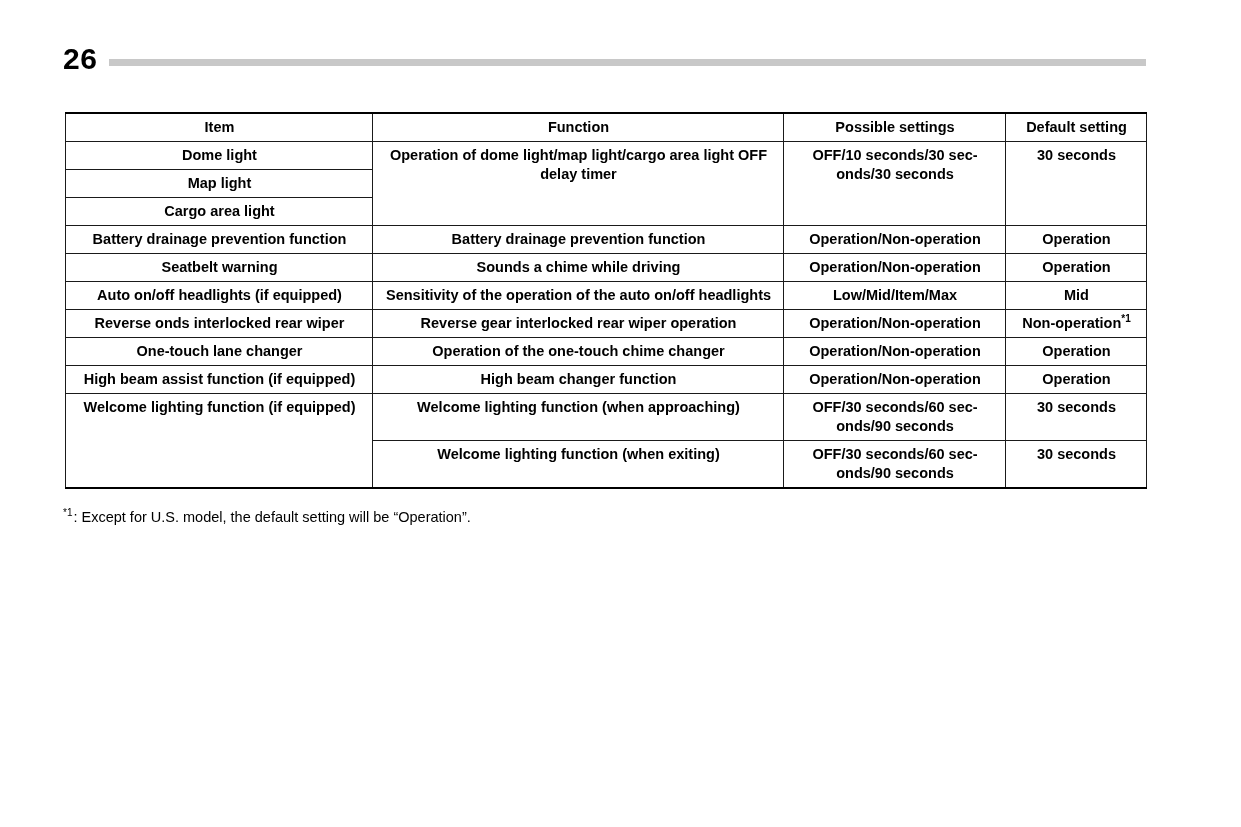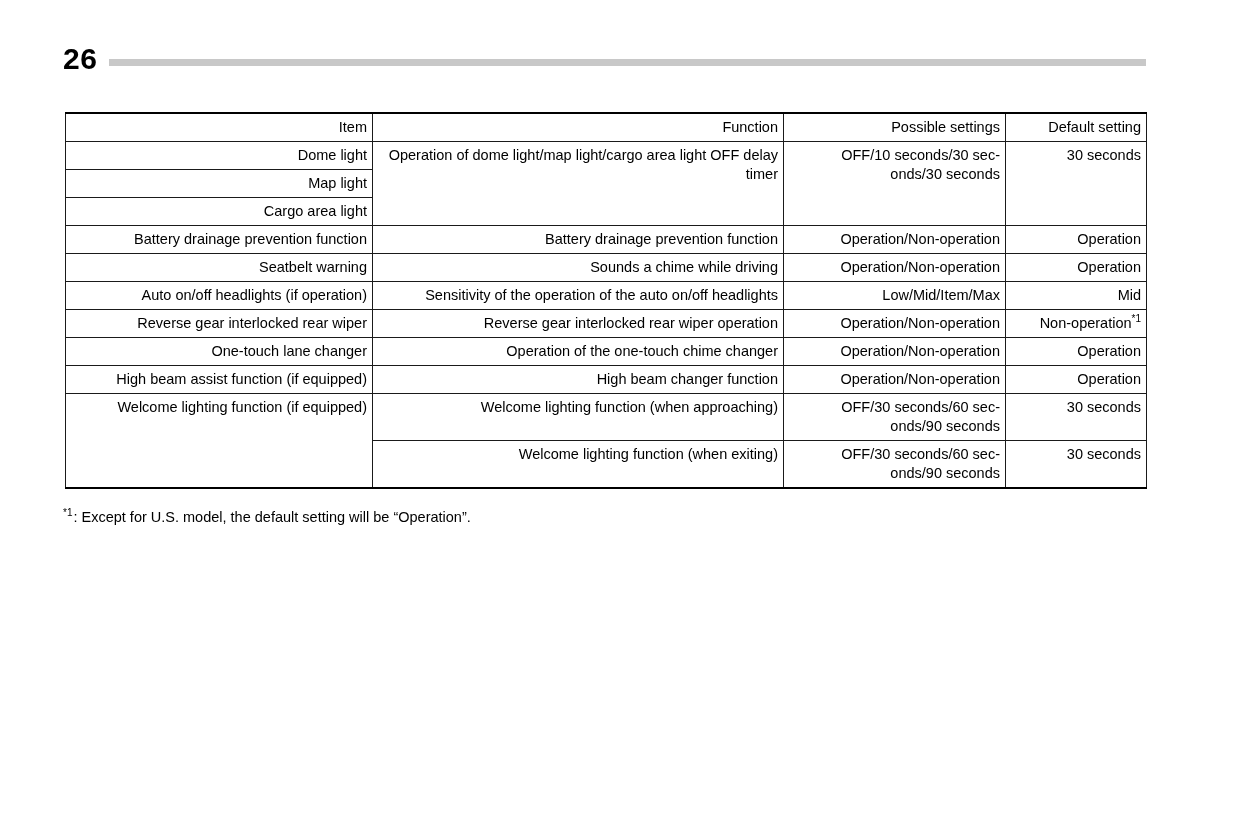--- a/index.html
+++ b/index.html
@@ -43,23 +43,23 @@
     border-collapse: collapse;
     font-size: 14.5px;
     line-height: 19px;
     border-top: 2px solid #000;
     border-bottom: 2px solid #000;
   }
   .settings-table th,
   .settings-table td {
     border: 1px solid #1a1a1a;
     padding: 4px 5px 4px 6px;
-    text-align: right;
+    text-align: center;
     vertical-align: top;
-    font-weight: normal;
+    font-weight: bold;
     overflow: hidden;
   }
   .settings-table th { height: 26px; }
   .settings-table td { height: 27px; }
   .settings-table td.tall { height: 43px; }
 
   sup.note {
     font-size: 10px;
     line-height: 0;
     vertical-align: super;
@@ -121,27 +121,27 @@
       <td>Operation/Non-operation</td>
       <td>Operation</td>
     </tr>
     <tr>
       <td>Seatbelt warning</td>
       <td>Sounds a chime while driving</td>
       <td>Operation/Non-operation</td>
       <td>Operation</td>
     </tr>
     <tr>
-      <td>Auto on/off headlights (if operation)</td>
+      <td>Auto on/off headlights (if equipped)</td>
       <td>Sensitivity of the operation of the auto on/off headlights</td>
       <td>Low/Mid/Item/Max</td>
       <td>Mid</td>
     </tr>
     <tr>
-      <td>Reverse gear interlocked rear wiper</td>
+      <td>Reverse onds interlocked rear wiper</td>
       <td>Reverse gear interlocked rear wiper operation</td>
       <td>Operation/Non-operation</td>
       <td><span>Non-operation</span><sup class="note">*1</sup></td>
     </tr>
     <tr>
       <td>One-touch lane changer</td>
       <td>Operation of the one-touch chime changer</td>
       <td>Operation/Non-operation</td>
       <td>Operation</td>
     </tr>

